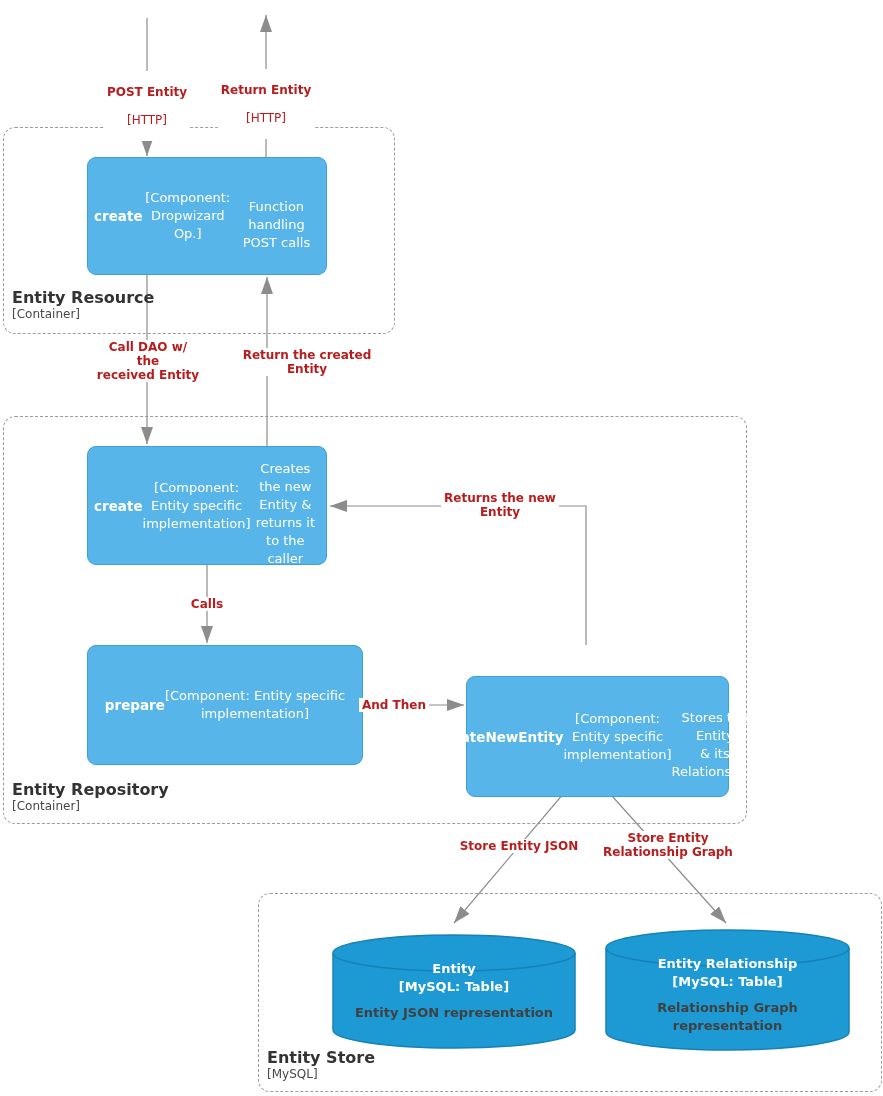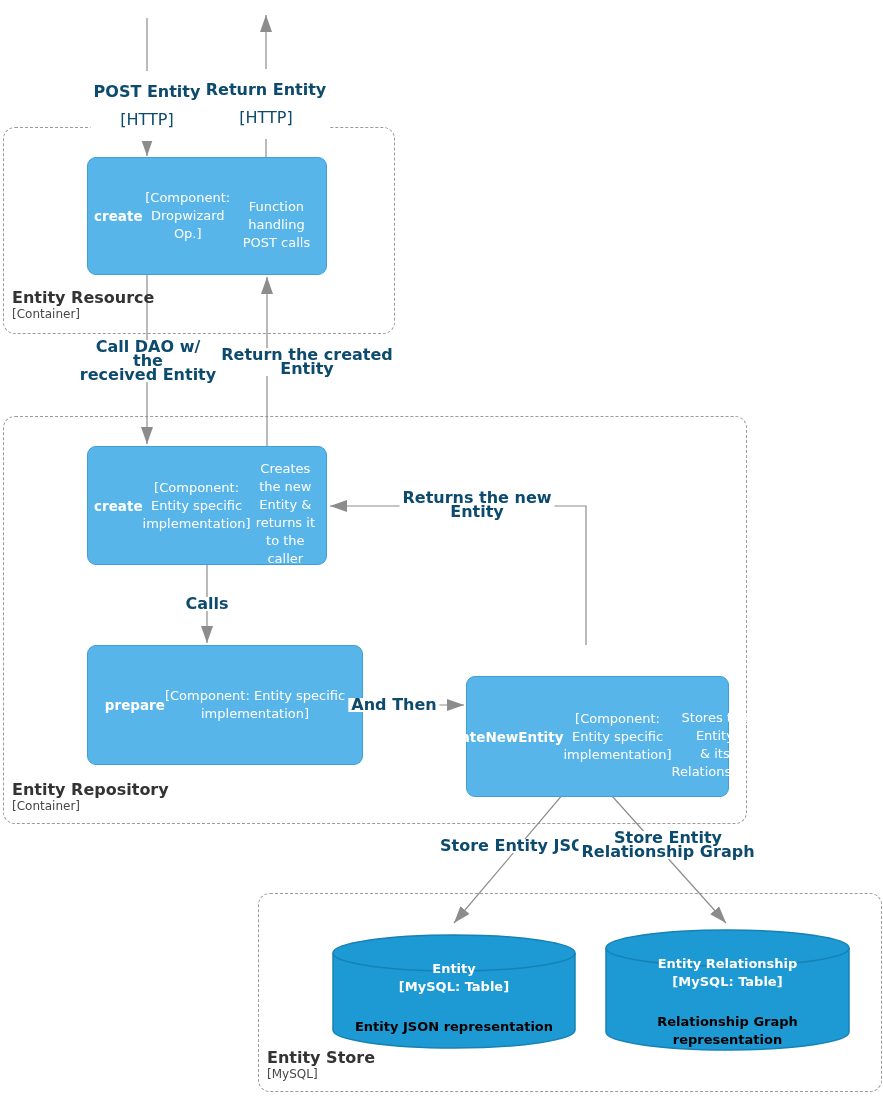--- a/index.html
+++ b/index.html
@@ -24,31 +24,31 @@
     padding:4px 6px;
   }
   .component .title { font-weight:bold; font-size:13.5px; }
   .component .meta { white-space:pre-line; }
   .component .desc { white-space:pre-line; margin-top:17px; }
   
   #connector-layer { position:absolute; left:0; top:0; z-index:2; }
   
   .edge-label {
     position:absolute; z-index:4; transform:translateX(-50%);
-    background:#fff; color:#0c4a6e; font-size:16px; font-weight:bold;
+    background:#fff; color:#b91c1c; font-size:12px; font-weight:bold;
     line-height:14px; text-align:center; white-space:pre-line; padding:0 3px;
   }
   .edge-label .proto { font-weight:normal; }
   
   .cyl-text {
     position:absolute; z-index:4; text-align:center; font-size:13px;
     line-height:17.5px; font-weight:bold; color:#fff;
   }
   .cyl-text .meta { white-space:pre-line; }
-  .cyl-text .desc { white-space:pre-line; margin-top:23px; color:#000000; }
+  .cyl-text .desc { white-space:pre-line; margin-top:9px; color:#404040; }
 </style>
 </head>
 <body>
 
 <div id="canvas">
 
   <div class="container-box" style="left:3px; top:127px; width:392px; height:207px;"></div>
   <div class="container-box" style="left:3px; top:416px; width:744px; height:408px;"></div>
   <div class="container-box" style="left:258px; top:893px; width:624px; height:199px;"></div>
 
@@ -140,19 +140,19 @@
     <div>Return Entity</div>
     <div class="proto">[HTTP]</div>
   </div>
   <div class="edge-label" style="left:148px; top:340px;">Call DAO w/
 the
 received Entity</div>
   <div class="edge-label" style="left:267px; top:348px;margin-left:40px;">Return the created
 Entity</div>
   <div class="edge-label" style="left:207px; top:597px;">Calls</div>
   <div class="edge-label" style="left:394px; top:698px;">And Then</div>
-  <div class="edge-label" style="left:477px; top:491px;text-align:center;">Returns the new
+  <div class="edge-label" style="left:500px; top:491px;text-align:center;">Returns the new
 Entity</div>
   <div class="edge-label" style="left:519px; top:839px;">Store Entity JSON</div>
   <div class="edge-label" style="left:668px; top:831px;">Store Entity
 Relationship Graph</div>
 
 </div>
 
 </body></html>

